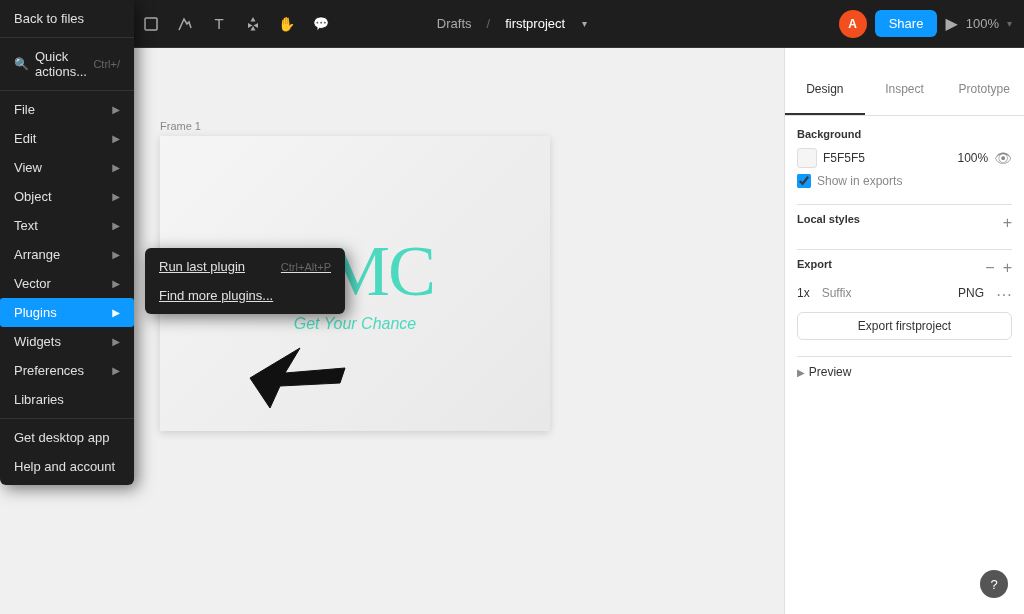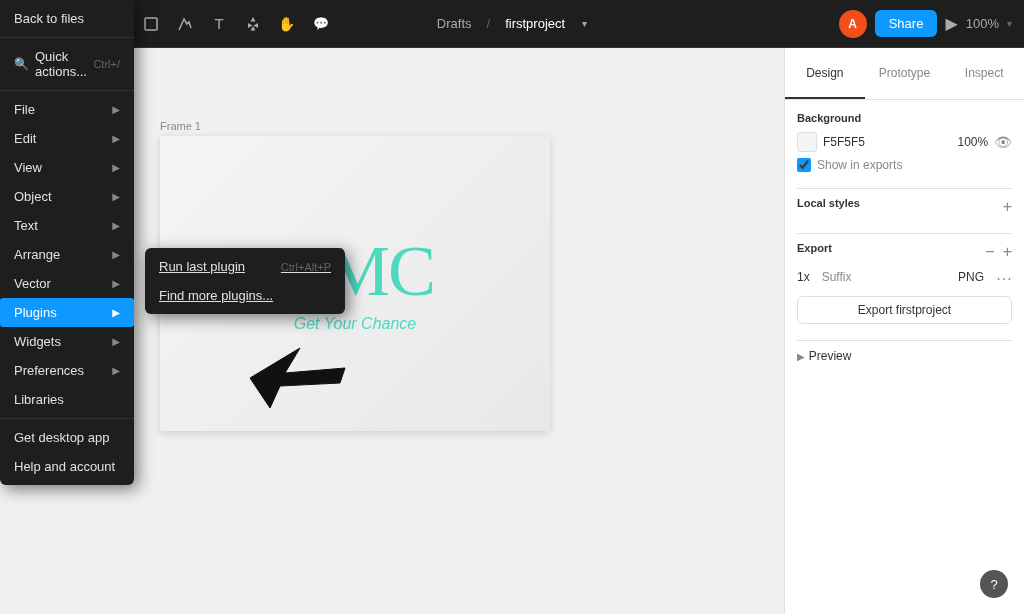--- a/index.html
+++ b/index.html
@@ -80,21 +80,21 @@
     .arrow-container {
       position: absolute; top: 280px; left: 220px; z-index: 10;
     }
 
     
     .right-panel {
       width: 240px; background: #fff; border-left: 1px solid #e0e0e0;
       display: flex; flex-direction: column;
     }
     .panel-tabs {
-      display: flex; border-bottom: 1px solid #e0e0e0; height: 52px;
+      display: flex; border-bottom: 1px solid #e0e0e0; height: 52px; margin-top: 16px;
     }
     .panel-tab {
       flex: 1; display: flex; align-items: center; justify-content: center;
       font-size: 12px; cursor: pointer; color: #888; border-bottom: 2px solid transparent;
     }
     .panel-tab.active { color: #333; border-bottom-color: #333; }
     .panel-body { padding: 12px; overflow-y: auto; flex: 1; }
     .panel-section { margin-bottom: 16px; }
     .panel-section-title { font-size: 11px; color: #333; font-weight: 600; margin-bottom: 8px; }
     .panel-row { display: flex; align-items: center; gap: 6px; margin-bottom: 6px; }
@@ -236,22 +236,22 @@
     <div class="arrow-container">
       <svg width="130" height="100" viewBox="0 0 130 100">
         <polygon points="30,50 80,20 65,45 125,40 120,55 60,58 50,80" fill="#111" stroke="#111" stroke-width="1"></polygon>
       </svg>
     </div>
   </div>
 
   <div class="right-panel">
     <div class="panel-tabs">
       <div class="panel-tab active">Design</div>
+      <div class="panel-tab">Inspect</div>
       <div class="panel-tab">Prototype</div>
-      <div class="panel-tab">Inspect</div>
     </div>
 
     <div class="panel-body">
 
       <div class="panel-section">
         <div class="panel-section-title">Background</div>
         <div class="panel-row">
           <div class="color-swatch" style="background:#F5F5F5;"></div>
           <span class="panel-value">F5F5F5</span>
           <span class="panel-value" style="margin-left:auto;">100%</span>

